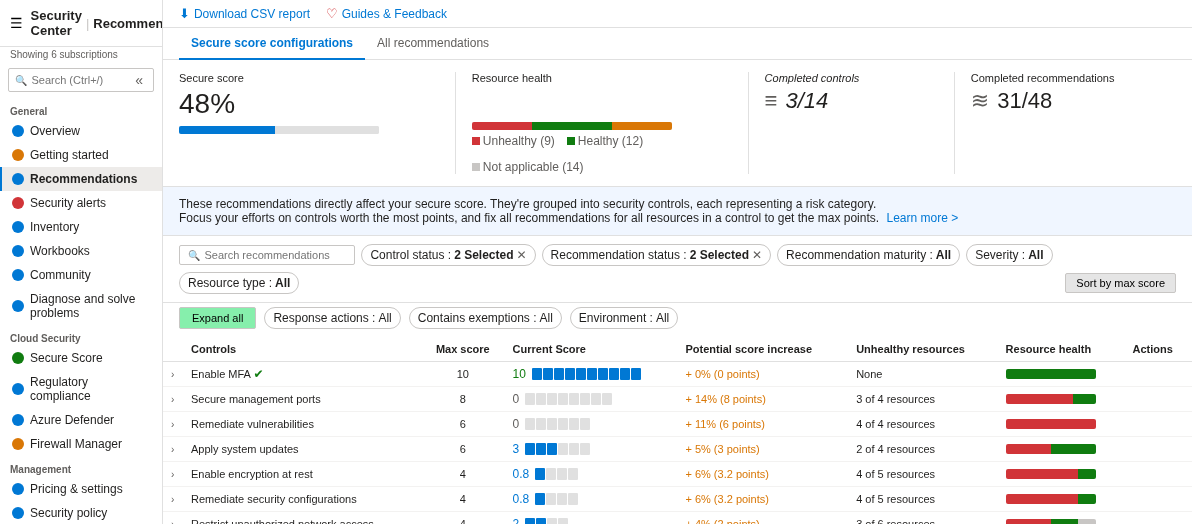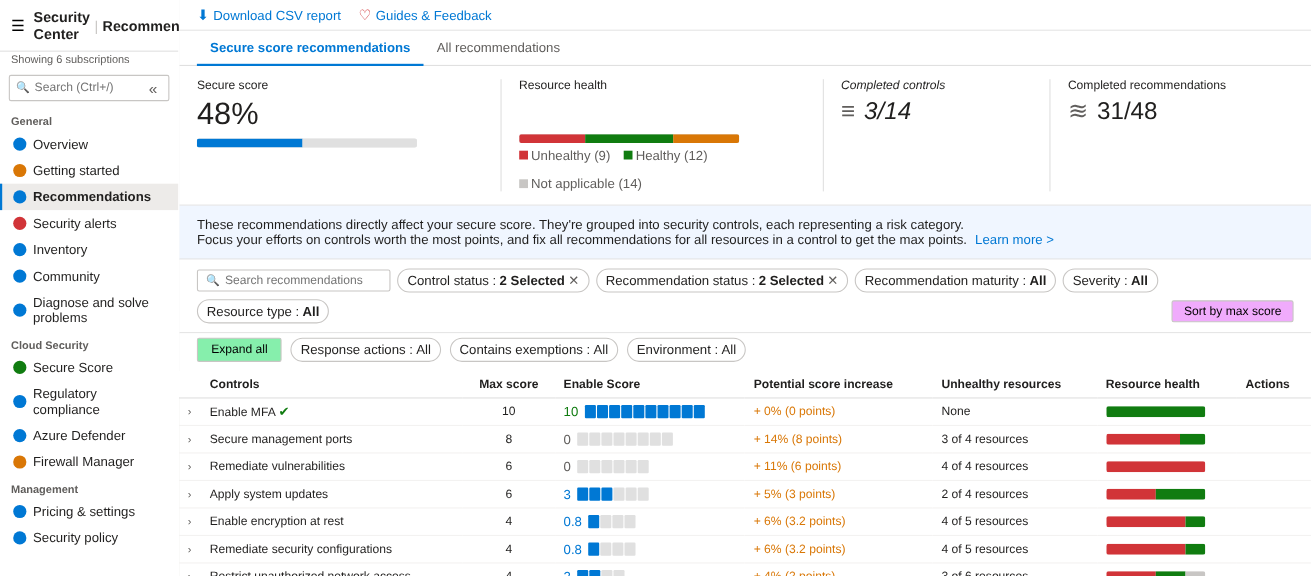--- a/index.html
+++ b/index.html
@@ -118,21 +118,21 @@
     }
     .filter-search input { border: none; outline: none; font-size: 11px; background: transparent; width: 100%; }
     .filter-chip {
       display: flex; align-items: center; gap: 3px;
       border: 1px solid #c8c6c4; padding: 3px 8px; border-radius: 12px;
       background: #fff; font-size: 11px; cursor: pointer; color: #201f1e; white-space: nowrap;
     }
     .filter-chip .bold { font-weight: 600; }
     .sort-btn {
       margin-left: auto; border: 1px solid #c8c6c4; padding: 3px 10px;
-      background: #f0abfc; font-size: 11px; cursor: pointer; border-radius: 2px;
+      background: #e5e5e5; font-size: 11px; cursor: pointer; border-radius: 2px;
     }
 
     
     .actions-bar {
       display: flex; align-items: center; padding: 4px 16px 8px; gap: 8px;
       background: #fff; flex-shrink: 0;
     }
     .expand-btn {
       border: 1px solid #c8c6c4; padding: 4px 12px;
       background: #86efac; font-size: 11px; cursor: pointer; border-radius: 2px;
@@ -201,20 +201,24 @@
     <div class="sidebar-item">
       <span class="dot dot-red"></span>
       <span>Security alerts</span>
     </div>
     <div class="sidebar-item">
       <span class="dot dot-blue"></span>
       <span>Inventory</span>
     </div>
     <div class="sidebar-item">
       <span class="dot dot-blue"></span>
+      <span>Workbooks</span>
+    </div>
+    <div class="sidebar-item">
+      <span class="dot dot-blue"></span>
       <span>Community</span>
     </div>
     <div class="sidebar-item">
       <span class="dot dot-blue"></span>
       <span>Diagnose and solve problems</span>
     </div>
   </div>
 
   <div>
     <div class="sidebar-section-label">Cloud Security</div>
@@ -258,21 +262,21 @@
       <span>Download CSV report</span>
     </a>
     <a class="topbar-btn">
       <span style="color:#d13438;font-size:13px;">♡</span>
       <span>Guides &amp; Feedback</span>
     </a>
   </div>
 
   <div class="tabs">
     <div class="tab active">
-      <span>Secure score recommendations</span>
+      <span>Secure score configurations</span>
     </div>
     <div class="tab">
       <span>All recommendations</span>
     </div>
   </div>
 
   <div class="score-section">
 
     <div class="score-card" style="flex:1.5;">
       <div class="score-label">Secure score</div>
@@ -378,21 +382,21 @@
     </div>
   </div>
 
   <div class="table-wrap">
     <table>
       <thead>
         <tr>
           <th style="width:20px;"></th>
           <th>Controls</th>
           <th style="text-align:center;">Max score</th>
-          <th>Enable Score</th>
+          <th>Current Score</th>
           <th>Potential score increase</th>
           <th>Unhealthy resources</th>
           <th>Resource health</th>
           <th>Actions</th>
         </tr>
       </thead>
       <tbody id="table-body">
       <tr>
     <td class="chevron">›</td>
     <td>Enable MFA <span class="green-dot">✔</span></td>

